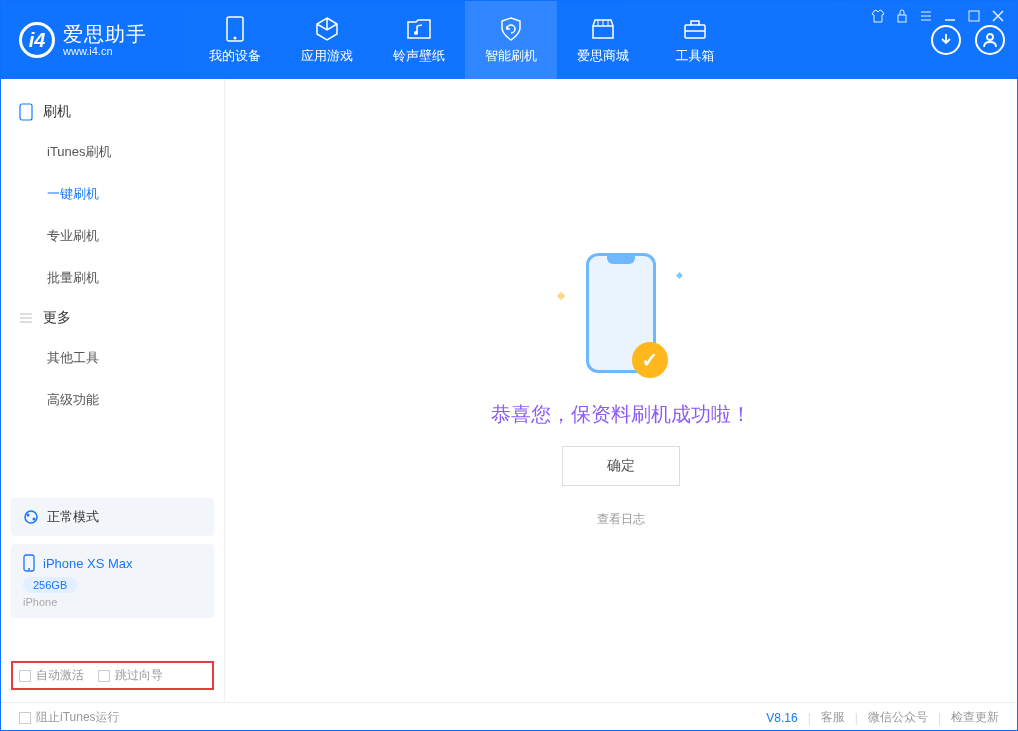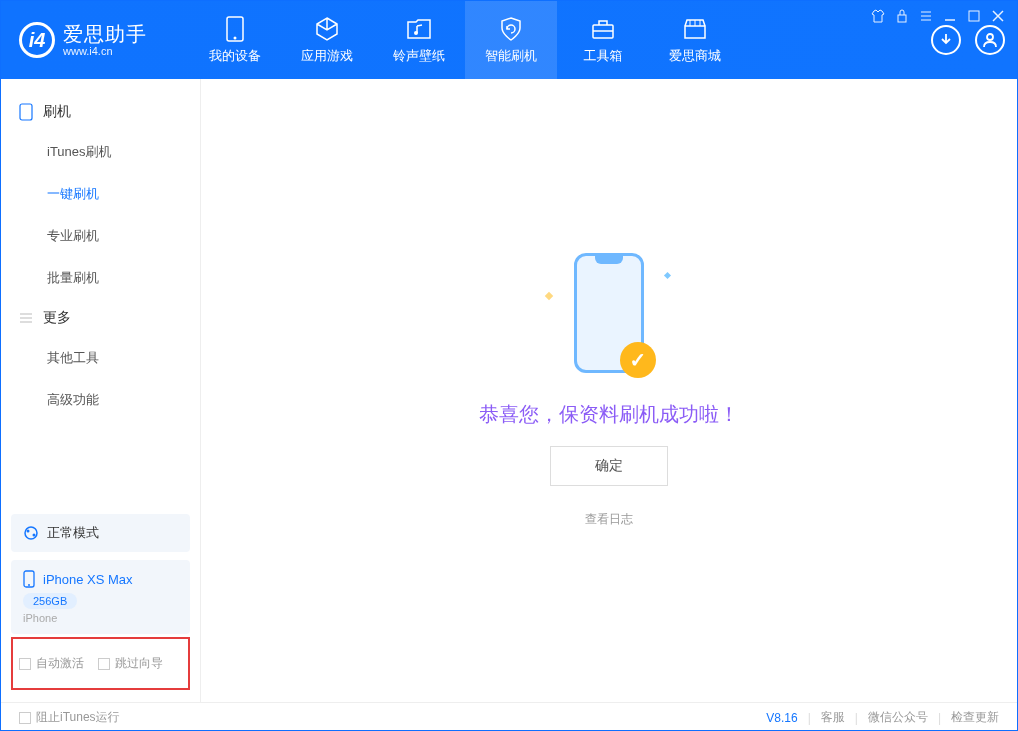--- a/index.html
+++ b/index.html
@@ -16,33 +16,33 @@
 .nav-tab { width: 92px; display: flex; flex-direction: column; align-items: center; justify-content: center; gap: 5px; cursor: pointer; font-size: 13px; position: relative; }
 .nav-tab.active { background: rgba(255,255,255,0.14); }
 .nav-icon { width: 26px; height: 26px; display: flex; align-items: center; justify-content: center; }
 
 .header-right { margin-left: auto; display: flex; align-items: center; gap: 14px; }
 .header-icons-top { position: absolute; top: 8px; right: 12px; display: flex; gap: 10px; color: #fff; font-size: 12px; }
 .header-icon-sm { width: 14px; height: 14px; cursor: pointer; opacity: 0.9; }
 .header-circle-btn { width: 30px; height: 30px; border: 2px solid #fff; border-radius: 50%; display: flex; align-items: center; justify-content: center; cursor: pointer; }
 
 .body-area { display: flex; height: 623px; }
-.sidebar { width: 200px; border-right: 1px solid #eee; padding-top: 14px; position: relative; }
+.sidebar { width: 224px; border-right: 1px solid #eee; padding-top: 14px; position: relative; }
 .side-section-header { display: flex; align-items: center; gap: 10px; padding: 10px 18px; font-size: 14px; color: #333; font-weight: 500; }
 .side-item { padding: 12px 18px 12px 46px; font-size: 13px; color: #555; cursor: pointer; }
 .side-item.active { color: #1677ff; }
 
 .device-panels { position: absolute; left: 10px; right: 10px; }
 .panel { background: #f2f6fb; border-radius: 4px; padding: 10px 12px; margin-bottom: 8px; }
 .panel-row { display: flex; align-items: center; gap: 8px; font-size: 13px; color: #333; }
 .device-name { color: #1677ff; font-weight: 500; font-size: 13px; }
 .badge { display: inline-block; background: #e2efff; color: #1677ff; font-size: 11px; padding: 2px 10px; border-radius: 10px; margin-top: 5px; }
 .sub-label { font-size: 11px; color: #aaa; margin-top: 3px; }
 
-.checkbox-row { position: absolute; bottom: 12px; left: 10px; right: 10px; border: 2px solid #e53c3c; padding: 16px 6px; display: flex; gap: 14px; }
+.checkbox-row { position: absolute; bottom: 12px; left: 10px; right: 10px; border: 2px solid #e53c3c; padding: 4px 6px; display: flex; gap: 14px; }
 .cb-item { display: flex; align-items: center; gap: 5px; font-size: 12px; color: #999; }
 .cb-box { width: 12px; height: 12px; border: 1px solid #ccc; background: #fff; }
 
 .main { flex: 1; display: flex; flex-direction: column; align-items: center; justify-content: center; gap: 18px; }
 .illustration { width: 110px; height: 130px; position: relative; }
 .phone-shape { width: 70px; height: 120px; border: 3px solid #6fb8ff; border-radius: 12px; background: #eaf4ff; position: relative; margin: 0 auto; }
 .phone-notch { position: absolute; top: 0; left: 50%; transform: translateX(-50%); width: 28px; height: 8px; background: #6fb8ff; border-radius: 0 0 6px 6px; }
 .check-badge { position: absolute; bottom: 5px; right: 8px; width: 36px; height: 36px; background: #ffb81c; border-radius: 50%; display: flex; align-items: center; justify-content: center; color: #fff; font-size: 20px; font-weight: bold; }
 .sparkle { position: absolute; width: 6px; height: 6px; background: #ffb81c; transform: rotate(45deg); }
 .sparkle.s1 { top: 40px; left: -8px; background: #ffd980; }
@@ -103,37 +103,37 @@
             <path d="M13 2 L22 5 L22 12 C22 18 13 24 13 24 C13 24 4 18 4 12 L4 5 Z" fill="none" stroke="#fff" stroke-width="1.5"></path>
             <path d="M9 13 A4 4 0 1 1 13 17" fill="none" stroke="#fff" stroke-width="1.5"></path>
             <path d="M9 10 L9 13 L12 13" fill="none" stroke="#fff" stroke-width="1.5"></path>
           </svg>
         </div>
       <span>智能刷机</span>
     </div>
     <div class="nav-tab">
       <div class="nav-icon">
           <svg width="26" height="22" viewBox="0 0 26 22">
-            <rect x="3" y="7" width="20" height="13" rx="1" fill="none" stroke="#fff" stroke-width="1.5"></rect>
-            <path d="M9 7 L9 3 L17 3 L17 7" fill="none" stroke="#fff" stroke-width="1.5"></path>
-            <line x1="3" y1="13" x2="23" y2="13" stroke="#fff" stroke-width="1.5"></line>
-          </svg>
-        </div>
-      <span>工具箱</span>
-    </div>
-    <div class="nav-tab">
-      <div class="nav-icon">
-          <svg width="26" height="22" viewBox="0 0 26 22">
             <path d="M3 8 L23 8 L23 20 L3 20 Z M3 8 L5 2 L21 2 L23 8" fill="none" stroke="#fff" stroke-width="1.5"></path>
             <line x1="8" y1="2" x2="8" y2="8" stroke="#fff"></line>
             <line x1="13" y1="2" x2="13" y2="8" stroke="#fff"></line>
             <line x1="18" y1="2" x2="18" y2="8" stroke="#fff"></line>
           </svg>
         </div>
       <span>爱思商城</span>
+    </div>
+    <div class="nav-tab">
+      <div class="nav-icon">
+          <svg width="26" height="22" viewBox="0 0 26 22">
+            <rect x="3" y="7" width="20" height="13" rx="1" fill="none" stroke="#fff" stroke-width="1.5"></rect>
+            <path d="M9 7 L9 3 L17 3 L17 7" fill="none" stroke="#fff" stroke-width="1.5"></path>
+            <line x1="3" y1="13" x2="23" y2="13" stroke="#fff" stroke-width="1.5"></line>
+          </svg>
+        </div>
+      <span>工具箱</span>
     </div>
   </div>
   <div class="header-right">
     <div class="header-circle-btn">
         <svg width="16" height="16" viewBox="0 0 16 16">
           <path d="M8 2 L8 11 M4 7 L8 11 L12 7" fill="none" stroke="#fff" stroke-width="1.8"></path>
         </svg>
       </div>
     <div class="header-circle-btn">
         <svg width="16" height="16" viewBox="0 0 16 16">
@@ -185,21 +185,21 @@
       <svg width="14" height="14" viewBox="0 0 14 14">
           <line x1="1" y1="3" x2="13" y2="3" stroke="#bbb"></line>
           <line x1="1" y1="7" x2="13" y2="7" stroke="#bbb"></line>
           <line x1="1" y1="11" x2="13" y2="11" stroke="#bbb"></line>
         </svg>
       <span>更多</span>
     </div>
     <div class="side-item">其他工具</div>
     <div class="side-item">高级功能</div>
 
-    <div class="device-panels" style="bottom: 60px;">
+    <div class="device-panels" style="bottom: 76px;">
       <div class="panel">
         <div class="panel-row">
           <svg width="16" height="16" viewBox="0 0 16 16">
               <circle cx="8" cy="8" r="6" fill="none" stroke="#1677ff" stroke-width="1.5"></circle>
               <circle cx="5" cy="6" r="1.5" fill="#1677ff"></circle>
               <circle cx="11" cy="10" r="1.5" fill="#1677ff"></circle>
             </svg>
           <span>正常模式</span>
         </div>
       </div>

